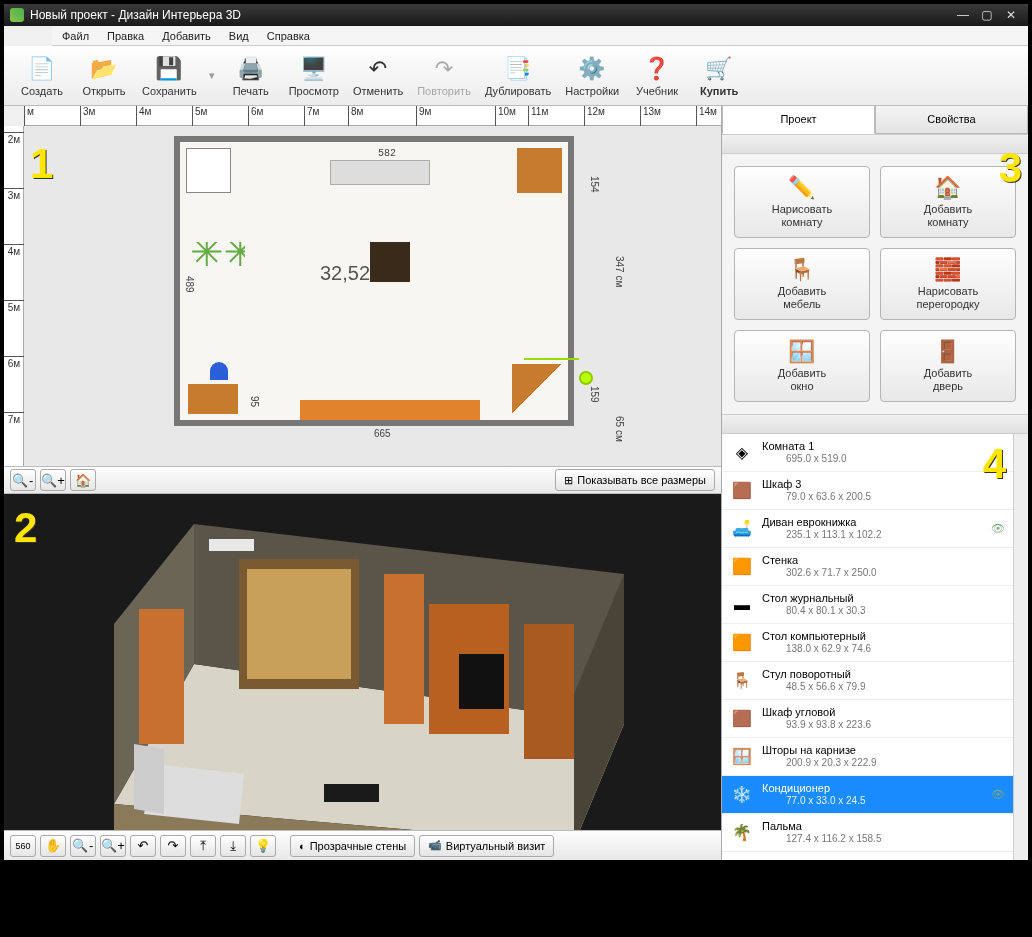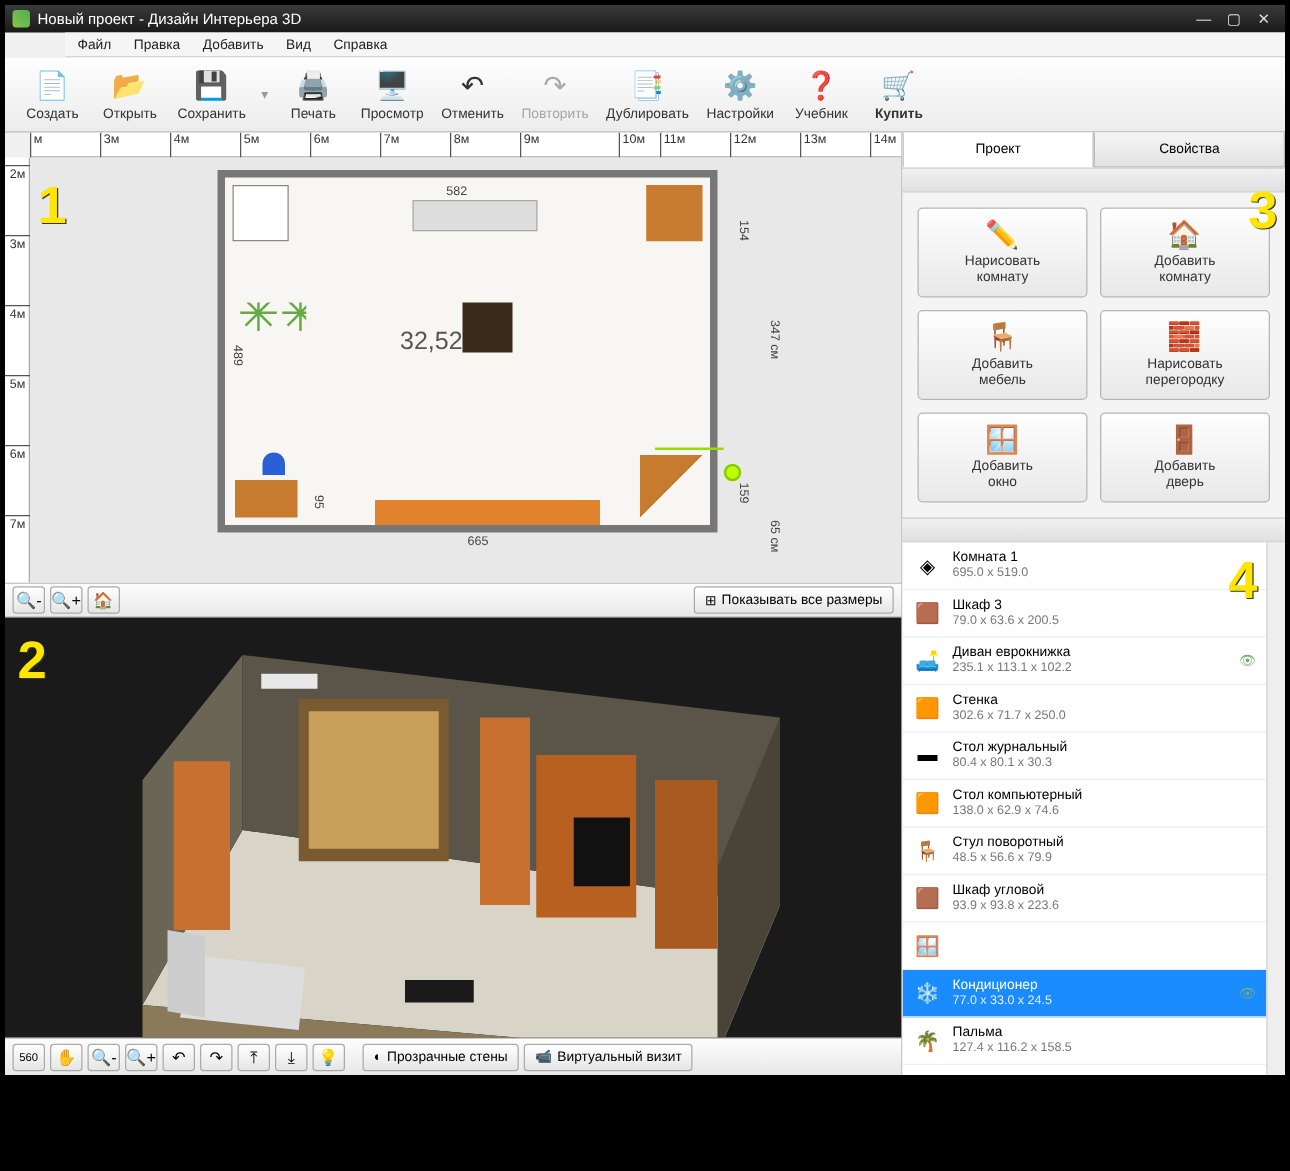--- a/index.html
+++ b/index.html
@@ -40,21 +40,21 @@
 .actiongrid { padding: 12px; display: grid; grid-template-columns: 1fr 1fr; gap: 10px; position: relative; }
 .actbtn { height: 72px; background: linear-gradient(#fefefe,#e8e8e8); border: 1px solid #b5b5b5; border-radius: 4px; display: flex; flex-direction: column; align-items: center; justify-content: center; cursor: pointer; font-size: 11px; color: #333; gap: 2px; text-align:center; line-height:1.2; }
 .actbtn .aico { width: 28px; height: 26px; display: flex; align-items: center; justify-content: center; font-size: 22px; }
 .sectionhdr { height: 20px; background: linear-gradient(#f0f0f0,#e0e0e0); border-top: 1px solid #ccc; border-bottom: 1px solid #ccc; }
 .objlist { flex: 1; background: #fff; overflow-y: auto; position: relative; }
 .objitem { height: 38px; display: flex; align-items: center; padding: 0 8px; border-bottom: 1px solid #eee; cursor: pointer; gap: 8px; }
 .objitem.selected { background: #1a8cff; color: #fff; }
 .objitem .oico { width: 24px; height: 24px; display: flex; align-items: center; justify-content: center; font-size: 16px; }
 .objitem .otext { flex: 1; display: flex; flex-direction: column; line-height: 1.2; }
 .objitem .oname { font-size: 11px; }
-.objitem .odim { font-size: 10px; color: #777; }
+.objitem .odim { font-size: 10px; color: #777; margin-left: 24px; }
 .objitem.selected .odim { color: #e0f0ff; }
 .objitem .eye { width: 14px; font-size: 11px; color: #7a7; }
 .scrollbar { width: 15px; background: #eee; border-left: 1px solid #ccc;}
 </style>
 </head>
 <body>
 
 <div class="window">
 
   <div class="titlebar">
@@ -127,41 +127,41 @@
     <div class="leftcol">
 
       <div class="plan2d" style="flex-direction:column;">
         <div class="hruler" id="hruler">
             <div class="tick" style="left: 0px;">м</div>
             <div class="tick" style="left: 56px;">3м</div>
             <div class="tick" style="left: 112px;">4м</div>
             <div class="tick" style="left: 168px;">5м</div>
             <div class="tick" style="left: 224px;">6м</div>
             <div class="tick" style="left: 280px;">7м</div>
-            <div class="tick" style="left: 336px;">8м</div>
+            <div class="tick" style="left: 324px;">8м</div>
             <div class="tick" style="left: 392px;">9м</div>
             <div class="tick" style="left: 448px; margin-left: 23px;">10м</div>
             <div class="tick" style="left: 504px;">11м</div>
             <div class="tick" style="left: 560px;">12м</div>
             <div class="tick" style="left: 616px;">13м</div>
             <div class="tick" style="left: 672px;">14м</div>
           </div>
         <div style="flex:1;display:flex;">
           <div class="vruler" id="vruler">
               <div class="tick" style="top: 6px;">2м</div>
               <div class="tick" style="top: 62px;">3м</div>
               <div class="tick" style="top: 118px;">4м</div>
               <div class="tick" style="top: 174px;">5м</div>
               <div class="tick" style="top: 230px;">6м</div>
               <div class="tick" style="top: 286px;">7м</div>
             </div>
           <div class="canvas2d">
             <div class="plan-num" style="left:6px;top:14px;">1</div>
             <div class="room">
-              <div class="dim" style="left:177px;top:6px;">582</div>
+              <div class="dim" style="left:198px;top:6px;font-family:Liberation Mono, monospace;">582</div>
               <div class="furn" style="left:150px;top:18px;width:100px;height:25px;background:#ddd;border:1px solid #aaa;"></div>
               <div class="furn" style="right:6px;top:6px;width:45px;height:45px;background:#c77b2e;"></div>
               <div class="furn" style="left:6px;top:6px;width:45px;height:45px;background:#fff;border:1px solid #888;"></div>
               <div class="furn" style="left:190px;top:100px;width:40px;height:40px;background:#3a2a1a;"></div>
               <div class="furn" style="left:10px;top:100px;width:55px;height:55px;color:#6a4;font-size:40px;line-height:0.5;overflow:hidden;">✳✳✳</div>
               <div class="furn" style="left:8px;bottom:6px;width:50px;height:30px;background:#c77b2e;"></div>
               <div class="furn" style="left:30px;bottom:40px;width:18px;height:18px;background:#2a5fd8;border-radius:50% 50% 0 0;"></div>
               <div class="furn" style="left:120px;bottom:0px;width:180px;height:20px;background:#e0832c;"></div>
               <div class="furn" style="right:6px;bottom:6px;width:50px;height:50px;background:linear-gradient(135deg,#c77b2e 50%,transparent 50%);"></div>
               <div style="position:absolute;left:140px;top:120px;font-size:20px;color:#555;">32,52</div>
@@ -323,20 +323,24 @@
             </div>
             <div class="objitem">
               <div class="oico">🟫</div>
               <div class="otext">
                 <div class="oname">Шкаф угловой</div>
                 <div class="odim">93.9 x 93.8 x 223.6</div>
               </div>
             </div>
             <div class="objitem">
               <div class="oico">🪟</div>
+              <div class="otext">
+                <div class="oname">Шторы на карнизе</div>
+                <div class="odim">200.9 x 20.3 x 222.9</div>
+              </div>
             </div>
             <div class="objitem selected">
               <div class="oico">❄️</div>
               <div class="otext">
                 <div class="oname">Кондиционер</div>
                 <div class="odim">77.0 x 33.0 x 24.5</div>
               </div>
               <div class="eye">👁</div>
             </div>
             <div class="objitem">

